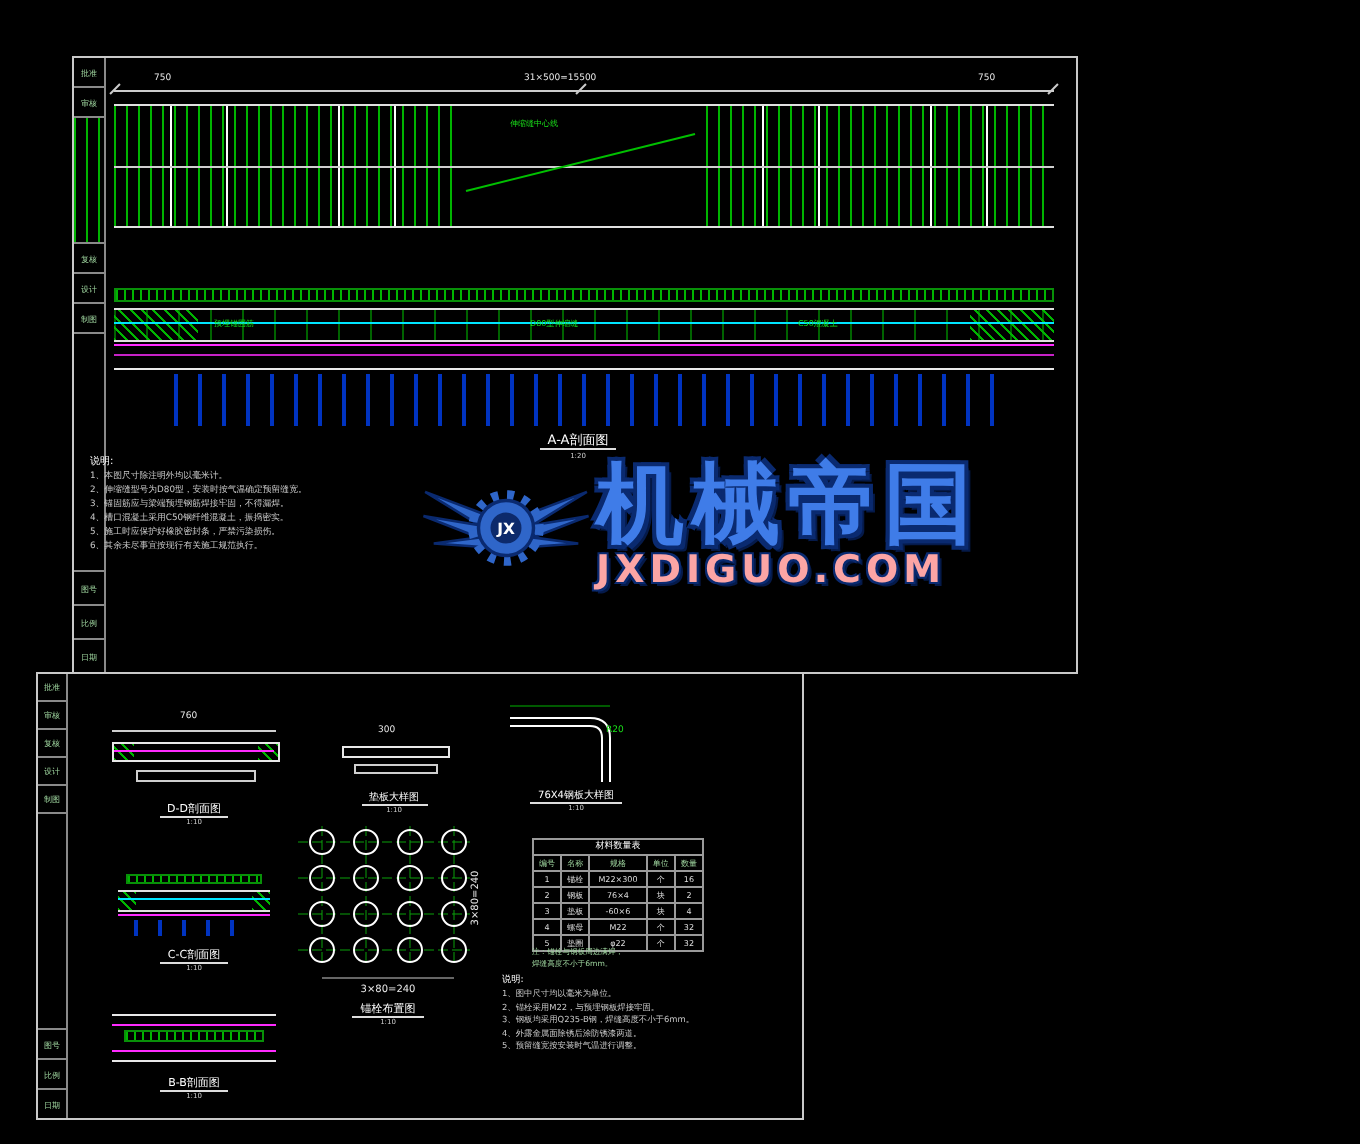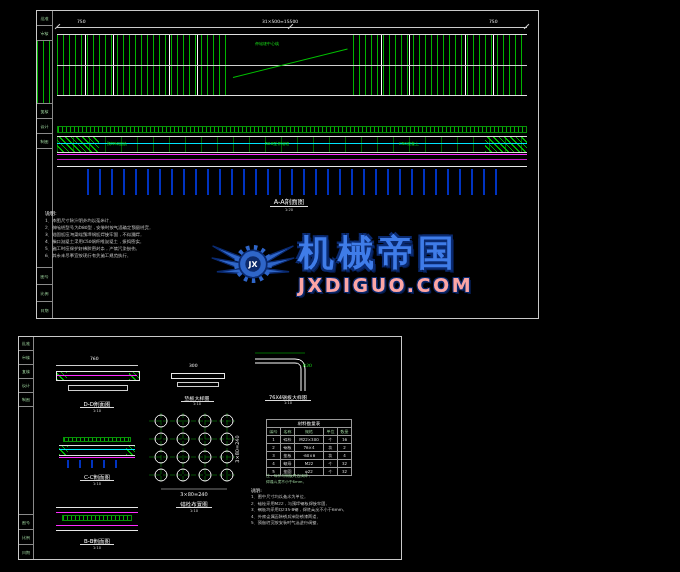--- a/index.html
+++ b/index.html
@@ -29,31 +29,31 @@
   .scaletext{display:block;font-size:3.5px;color:#cfcfcf;margin-top:1px;}
   .noteline{font-size:4.4px;color:#c9c9c9;line-height:7px;white-space:nowrap;}
   .ntitle{font-size:5px;color:#ffffff;}
   table.mat{border-collapse:collapse;background:#000;}
   table.mat td{border:1px solid #9a9a9a;font-size:4px;color:#ddd;padding:0 1px;
                text-align:center;line-height:7px;white-space:nowrap;}
   table.mat td.head{color:#9fd69f;}
   table.mat td.title{color:#fff;font-size:4.5px;}
   #watermark{position:absolute;left:210px;top:232px;display:flex;align-items:center;z-index:60;}
   .wm-text{margin-left:2px;}
-  .wm-brand{font-size:36px;line-height:42px;font-weight:bold;color:#3f7ce8;letter-spacing:4px;
+  .wm-brand{font-size:44px;line-height:42px;font-weight:bold;color:#3f7ce8;letter-spacing:4px;
     text-shadow:-2px -2px 0 #0a2a70,2px -2px 0 #0a2a70,-2px 2px 0 #0a2a70,2px 2px 0 #0a2a70,3px 3px 0 #051a4a;}
   .wm-site{font-size:19px;line-height:22px;font-weight:bold;color:#fca5a5;letter-spacing:2.5px;
     text-shadow:-1px -1px 0 #0a2a70,1px -1px 0 #0a2a70,-1px 1px 0 #0a2a70,1px 1px 0 #0a2a70,2px 2px 0 #051a4a;}
 </style>
 </head>
 <body>
 
 <div id="page">
 
-  <div class="sheet" style="left:36px;top:10px;width:503px;height:309px;">
+  <div class="sheet" style="left:36px;top:28px;width:503px;height:309px;">
 
     <div class="strip">
       <div class="cell" style="height:14px;">
           <span>批准</span>
         </div>
       <div class="cell" style="height:14px;">
           <span>审核</span>
         </div>
       <div class="cell vslats" style="height:62px;"></div>
       <div class="cell" style="height:14px;">

